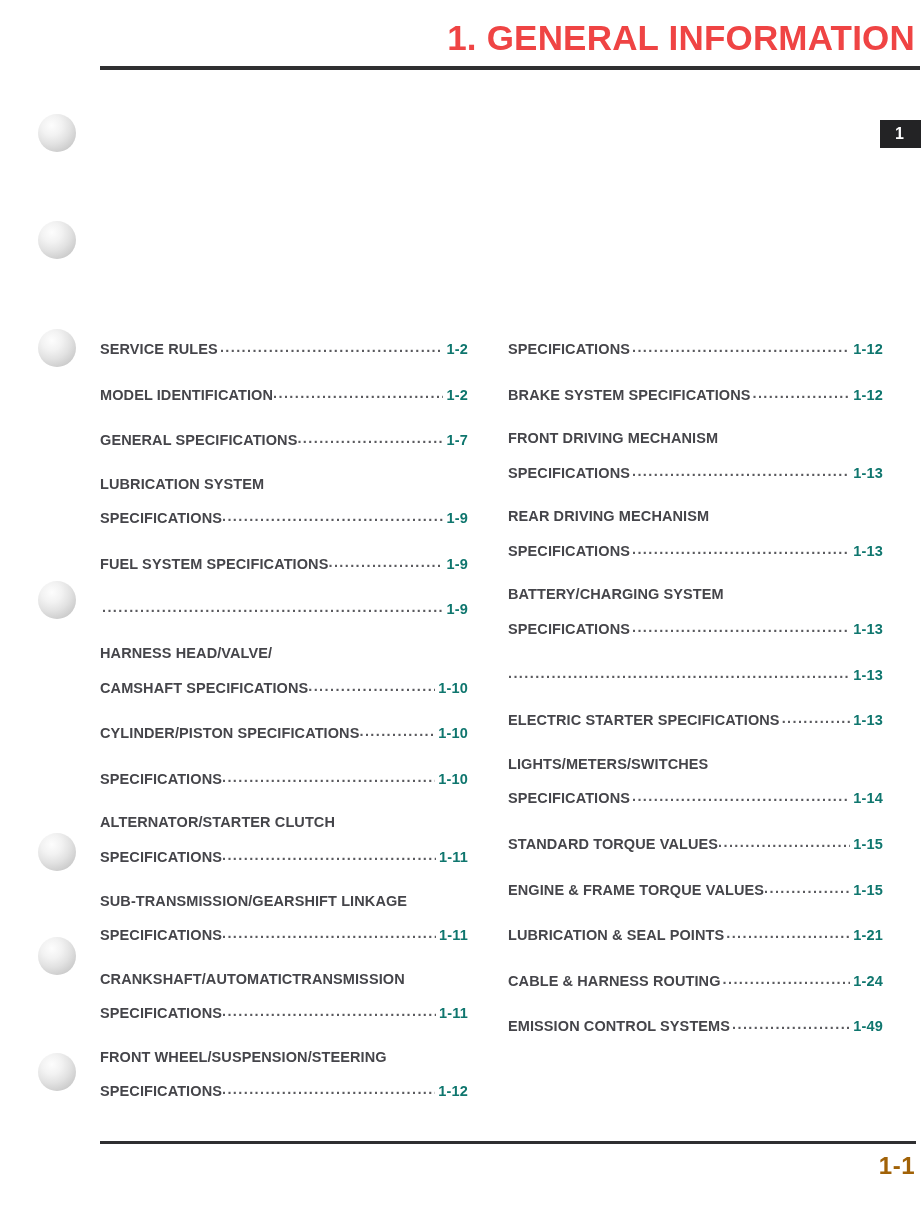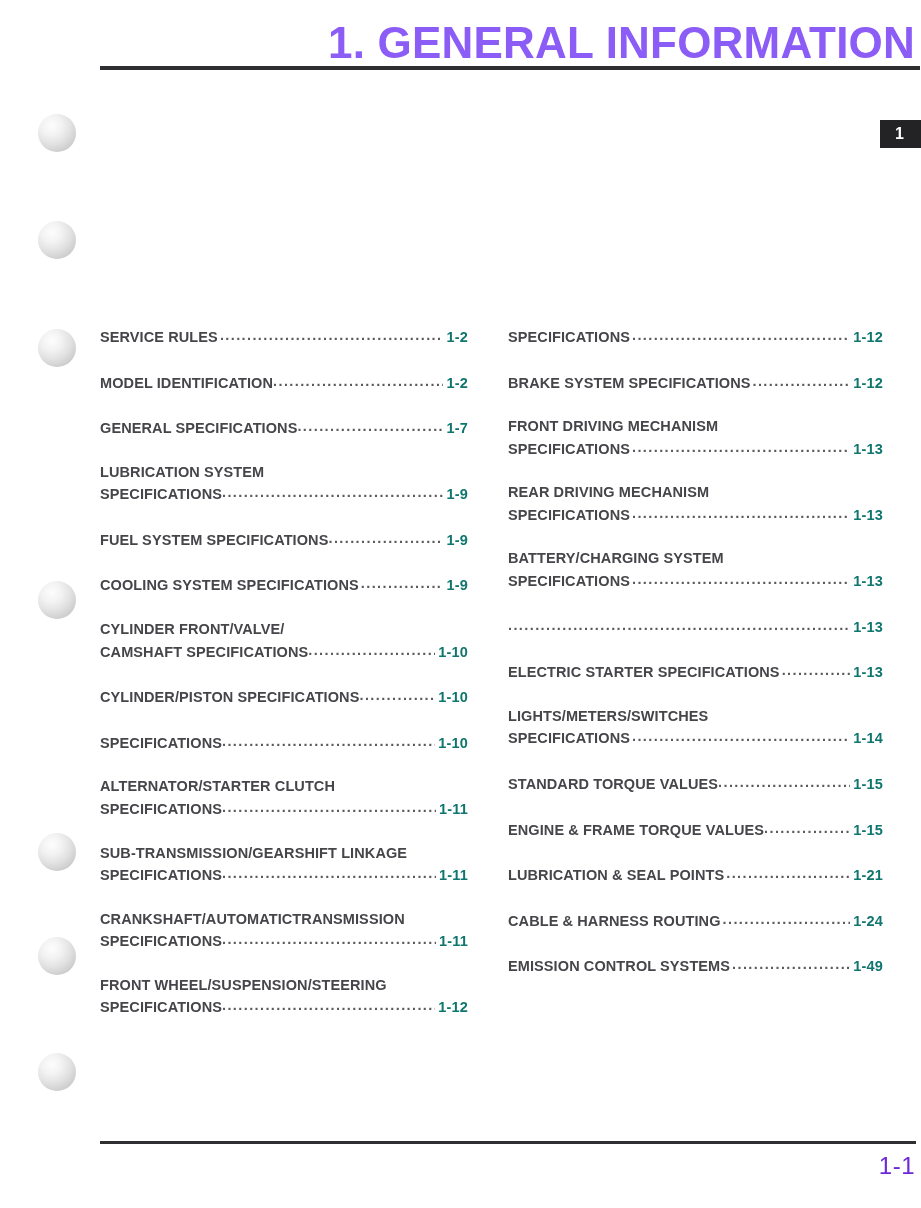--- a/index.html
+++ b/index.html
@@ -17,24 +17,24 @@
     color: #3a3a3c;
   }
 
   
   .chapter-title {
     position: absolute;
     left: 100px;
     right: 6px;
     top: 18px;
     text-align: right;
-    font-size: 44px;
+    font-size: 35px;
     font-weight: bold;
     letter-spacing: 0.2px;
-    color: #8b5cf6;
+    color: #ef4444;
     white-space: nowrap;
   }
   .header-rule {
     position: absolute;
     left: 100px;
     width: 820px;
     top: 66px;
     height: 4px;
     background: #2f2f31;
   }
@@ -98,20 +98,21 @@
     line-height: 1.42;
   }
   .toc-entry .pre-line {
     display: block;
     white-space: nowrap;
   }
   .toc-entry .last-line {
     display: flex;
     align-items: flex-end;
     white-space: nowrap;
+    margin-top: 12px;
   }
   .toc-entry .label-tail {
     flex: 0 0 auto;
   }
   .toc-entry .leader {
     flex: 1 1 auto;
     overflow: hidden;
     white-space: nowrap;
     margin: 0 3px 2px 2px;
     font-size: 14.5px;
@@ -136,22 +137,22 @@
     width: 816px;
     top: 1141px;
     height: 3px;
     background: #2f2f31;
   }
   .footer-page {
     position: absolute;
     right: 6px;
     top: 1152px;
     font-size: 24px;
-    font-weight: normal;
-    color: #6d28d9;
+    font-weight: bold;
+    color: #a16207;
     letter-spacing: 0.5px;
   }
 </style>
 </head>
 <body>
 
 <div class="page">
 
   <div class="chapter-title">1. GENERAL INFORMATION</div>
   <div class="header-rule"></div>
@@ -203,27 +204,26 @@
         </div>
         <div class="toc-entry">
           <div class="last-line">
             <span class="label-tail">FUEL SYSTEM SPECIFICATIONS</span>
             <span class="leader tight">........................................................................................................................</span>
             <span class="page-no">1-9</span>
           </div>
         </div>
         <div class="toc-entry">
           <div class="last-line">
-            <span class="label-tail">COOLING SYSTEM SPECIFICATIONS</span>
             <span class="leader">........................................................................................................................</span>
             <span class="page-no">1-9</span>
           </div>
         </div>
         <div class="toc-entry">
-          <span class="pre-line">CYLINDER FRONT/VALVE/</span>
+          <span class="pre-line">HARNESS HEAD/VALVE/</span>
           <div class="last-line">
             <span class="label-tail">CAMSHAFT SPECIFICATIONS</span>
             <span class="leader tight">........................................................................................................................</span>
             <span class="page-no">1-10</span>
           </div>
         </div>
         <div class="toc-entry">
           <div class="last-line">
             <span class="label-tail">CYLINDER/PISTON SPECIFICATIONS</span>
             <span class="leader tight">........................................................................................................................</span>

